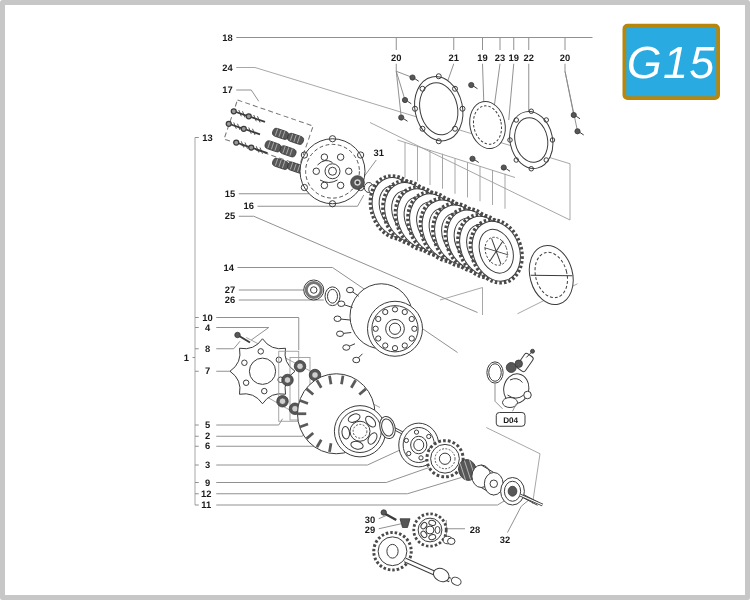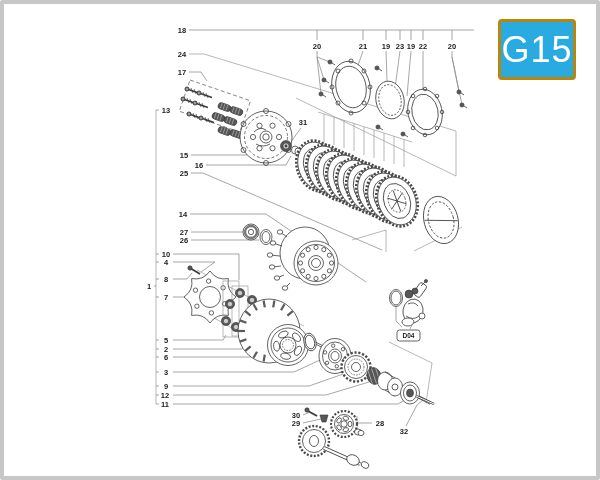--- a/index.html
+++ b/index.html
@@ -2,21 +2,21 @@
 <html><head>
 <meta charset="utf-8">
 <style>
   html,body{margin:0;padding:0;background:#fff;}
   .stage{position:relative;width:600px;height:480px;overflow:hidden;
          font-family:"Liberation Sans",sans-serif;background:#fff;
          border:4px solid #c7c7c7;box-sizing:border-box;border-radius:2px;padding-left:17px;}
   .badge{position:absolute;left:494px;top:15px;width:72px;height:55px;
          background:#29ABE2;border:3px solid #B8860B;border-radius:4px;
          color:#fff;font-size:36px;display:flex;align-items:center;justify-content:center;
-         letter-spacing:1px;}
+         letter-spacing:1px;font-style:italic;}
   svg{position:absolute;left:0;top:0;}
   svg text{font-family:"Liberation Sans",sans-serif;}
   .cn{font-size:7.5px;font-weight:bold;fill:#1a1a1a;text-anchor:middle;}
   .ref{font-size:6.5px;font-weight:bold;fill:#1a1a1a;text-anchor:middle;}
   .ln{fill:none;stroke:#3c3c3c;stroke-width:.8;}
   .lnf{fill:#fff;stroke:#3c3c3c;stroke-width:.8;}
   .th{fill:none;stroke:#4a4a4a;stroke-width:2.6;}
   .fr{fill:none;stroke:#9a9a9a;stroke-width:.7;}
   .ld{fill:none;stroke:#8a8a8a;stroke-width:.75;}
   .dk{fill:#575757;stroke:#333;stroke-width:.6;}

